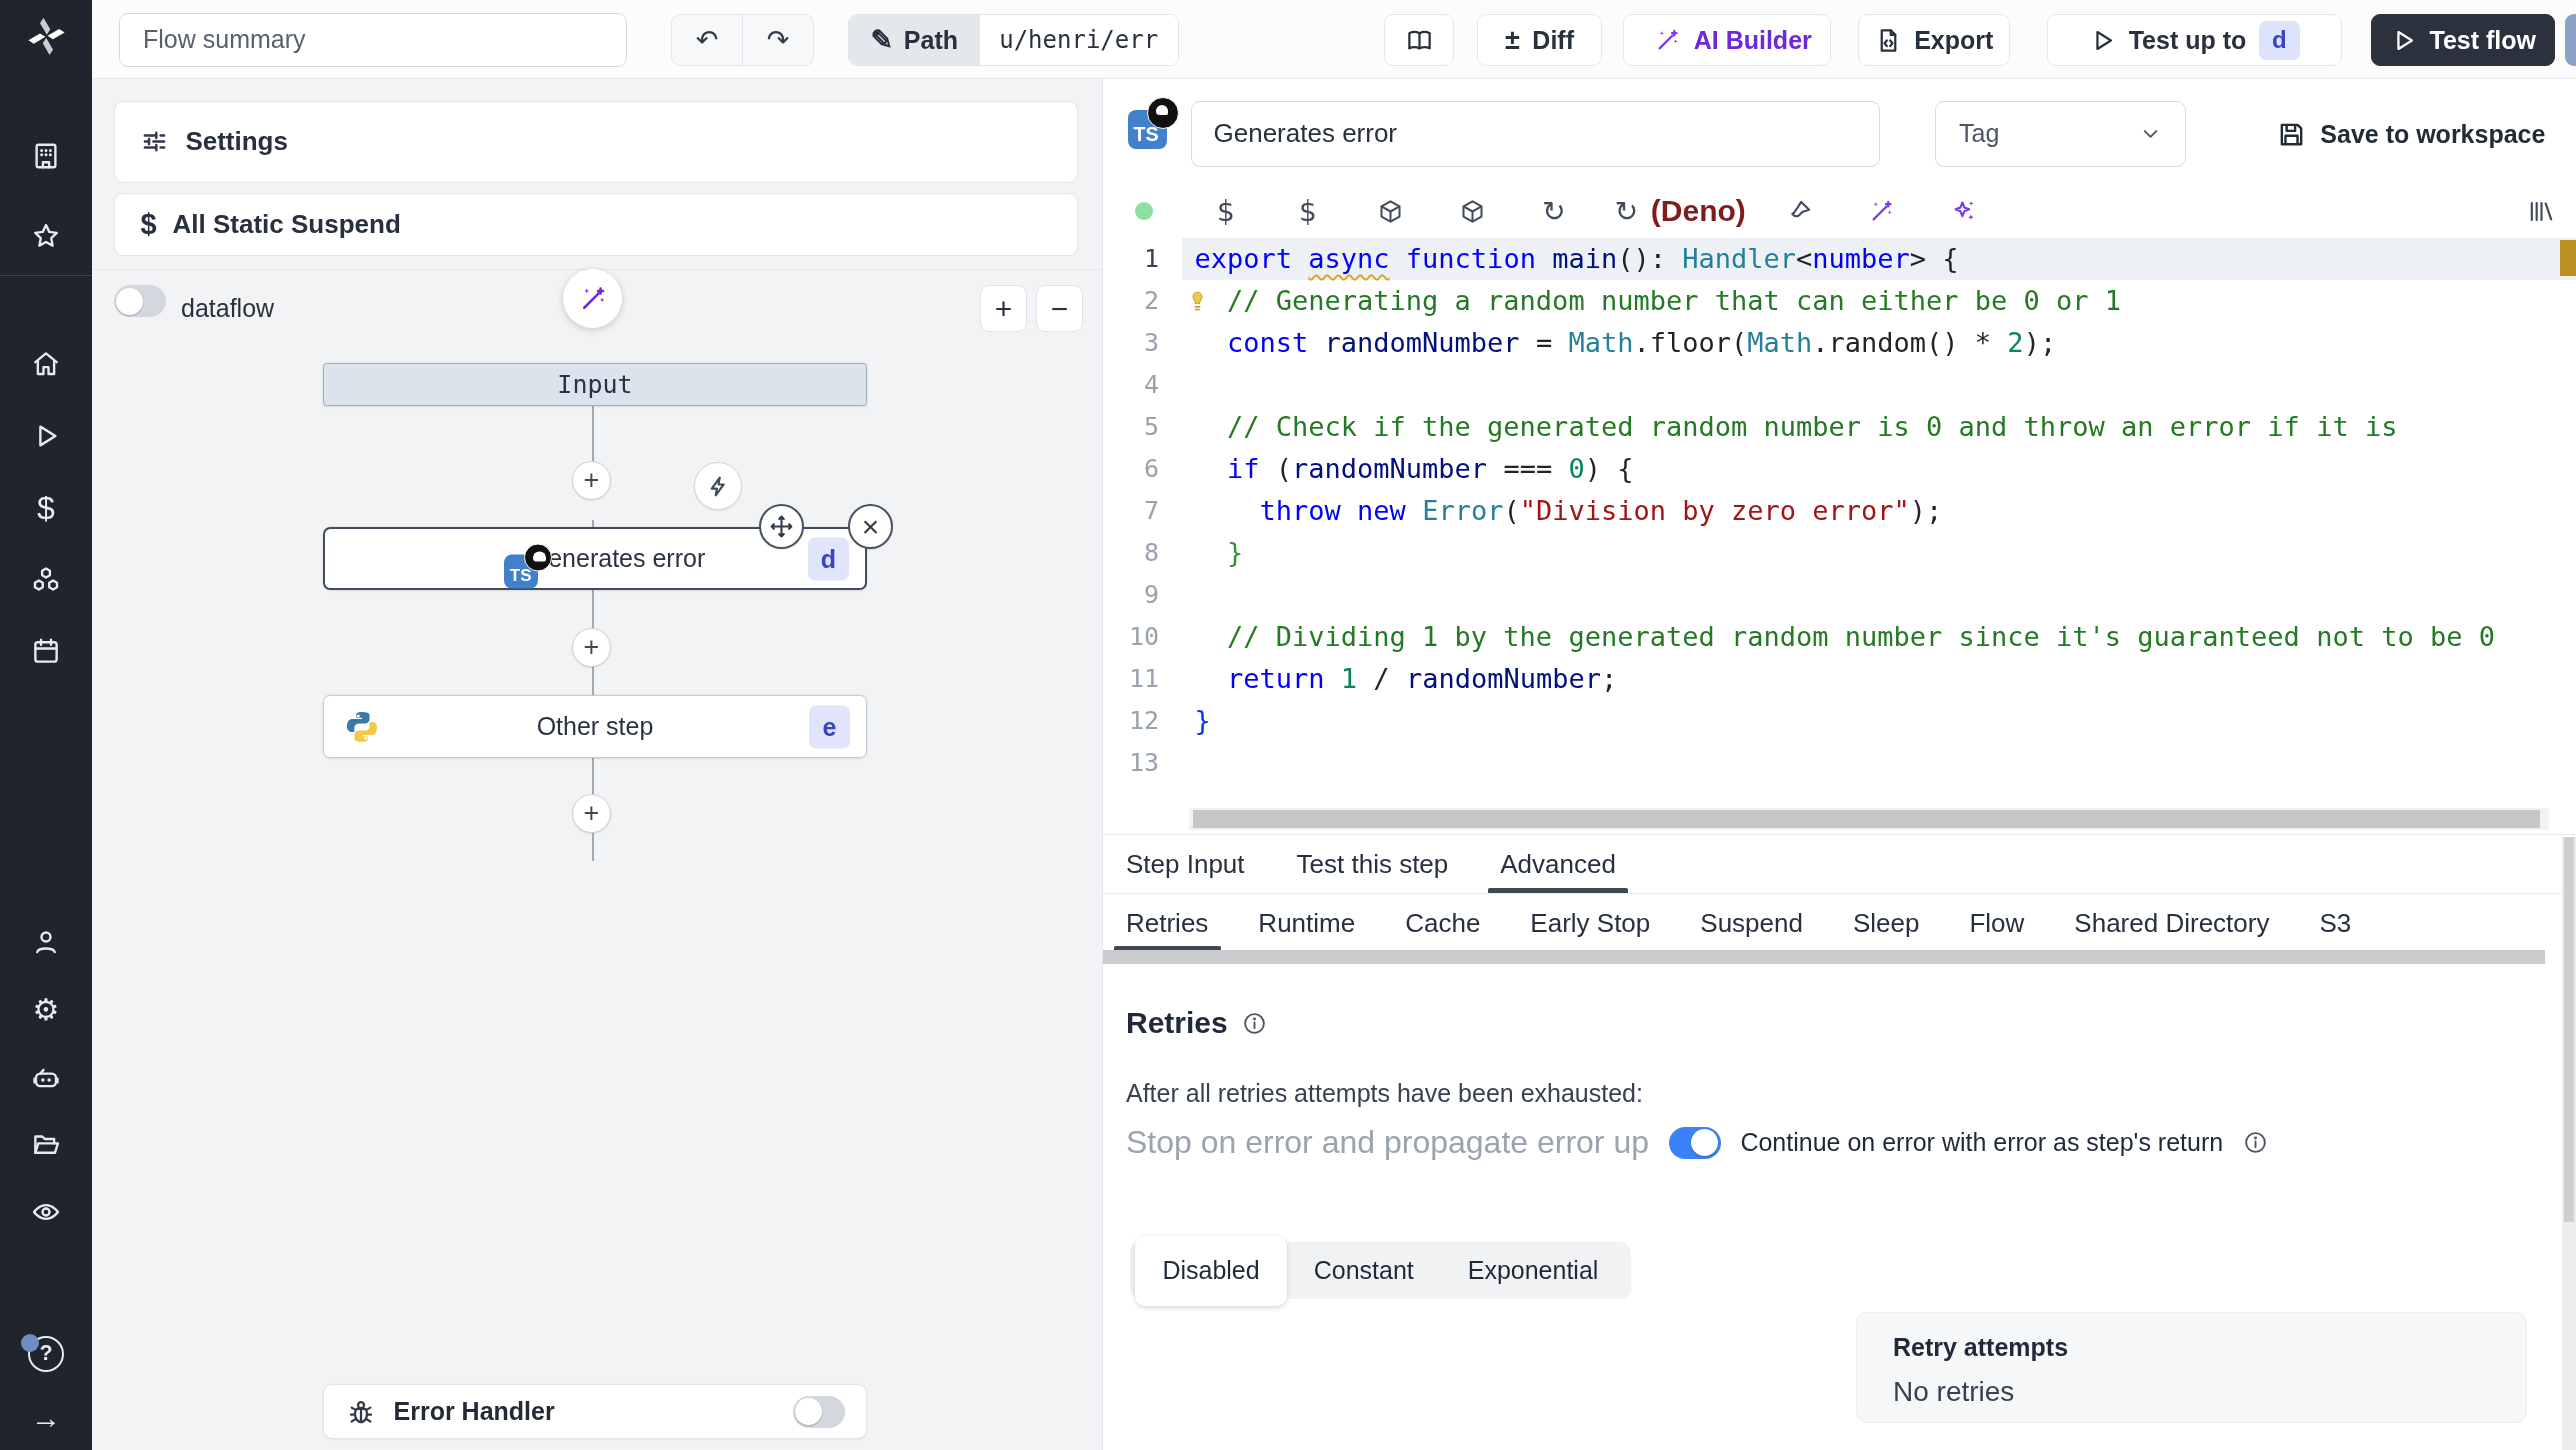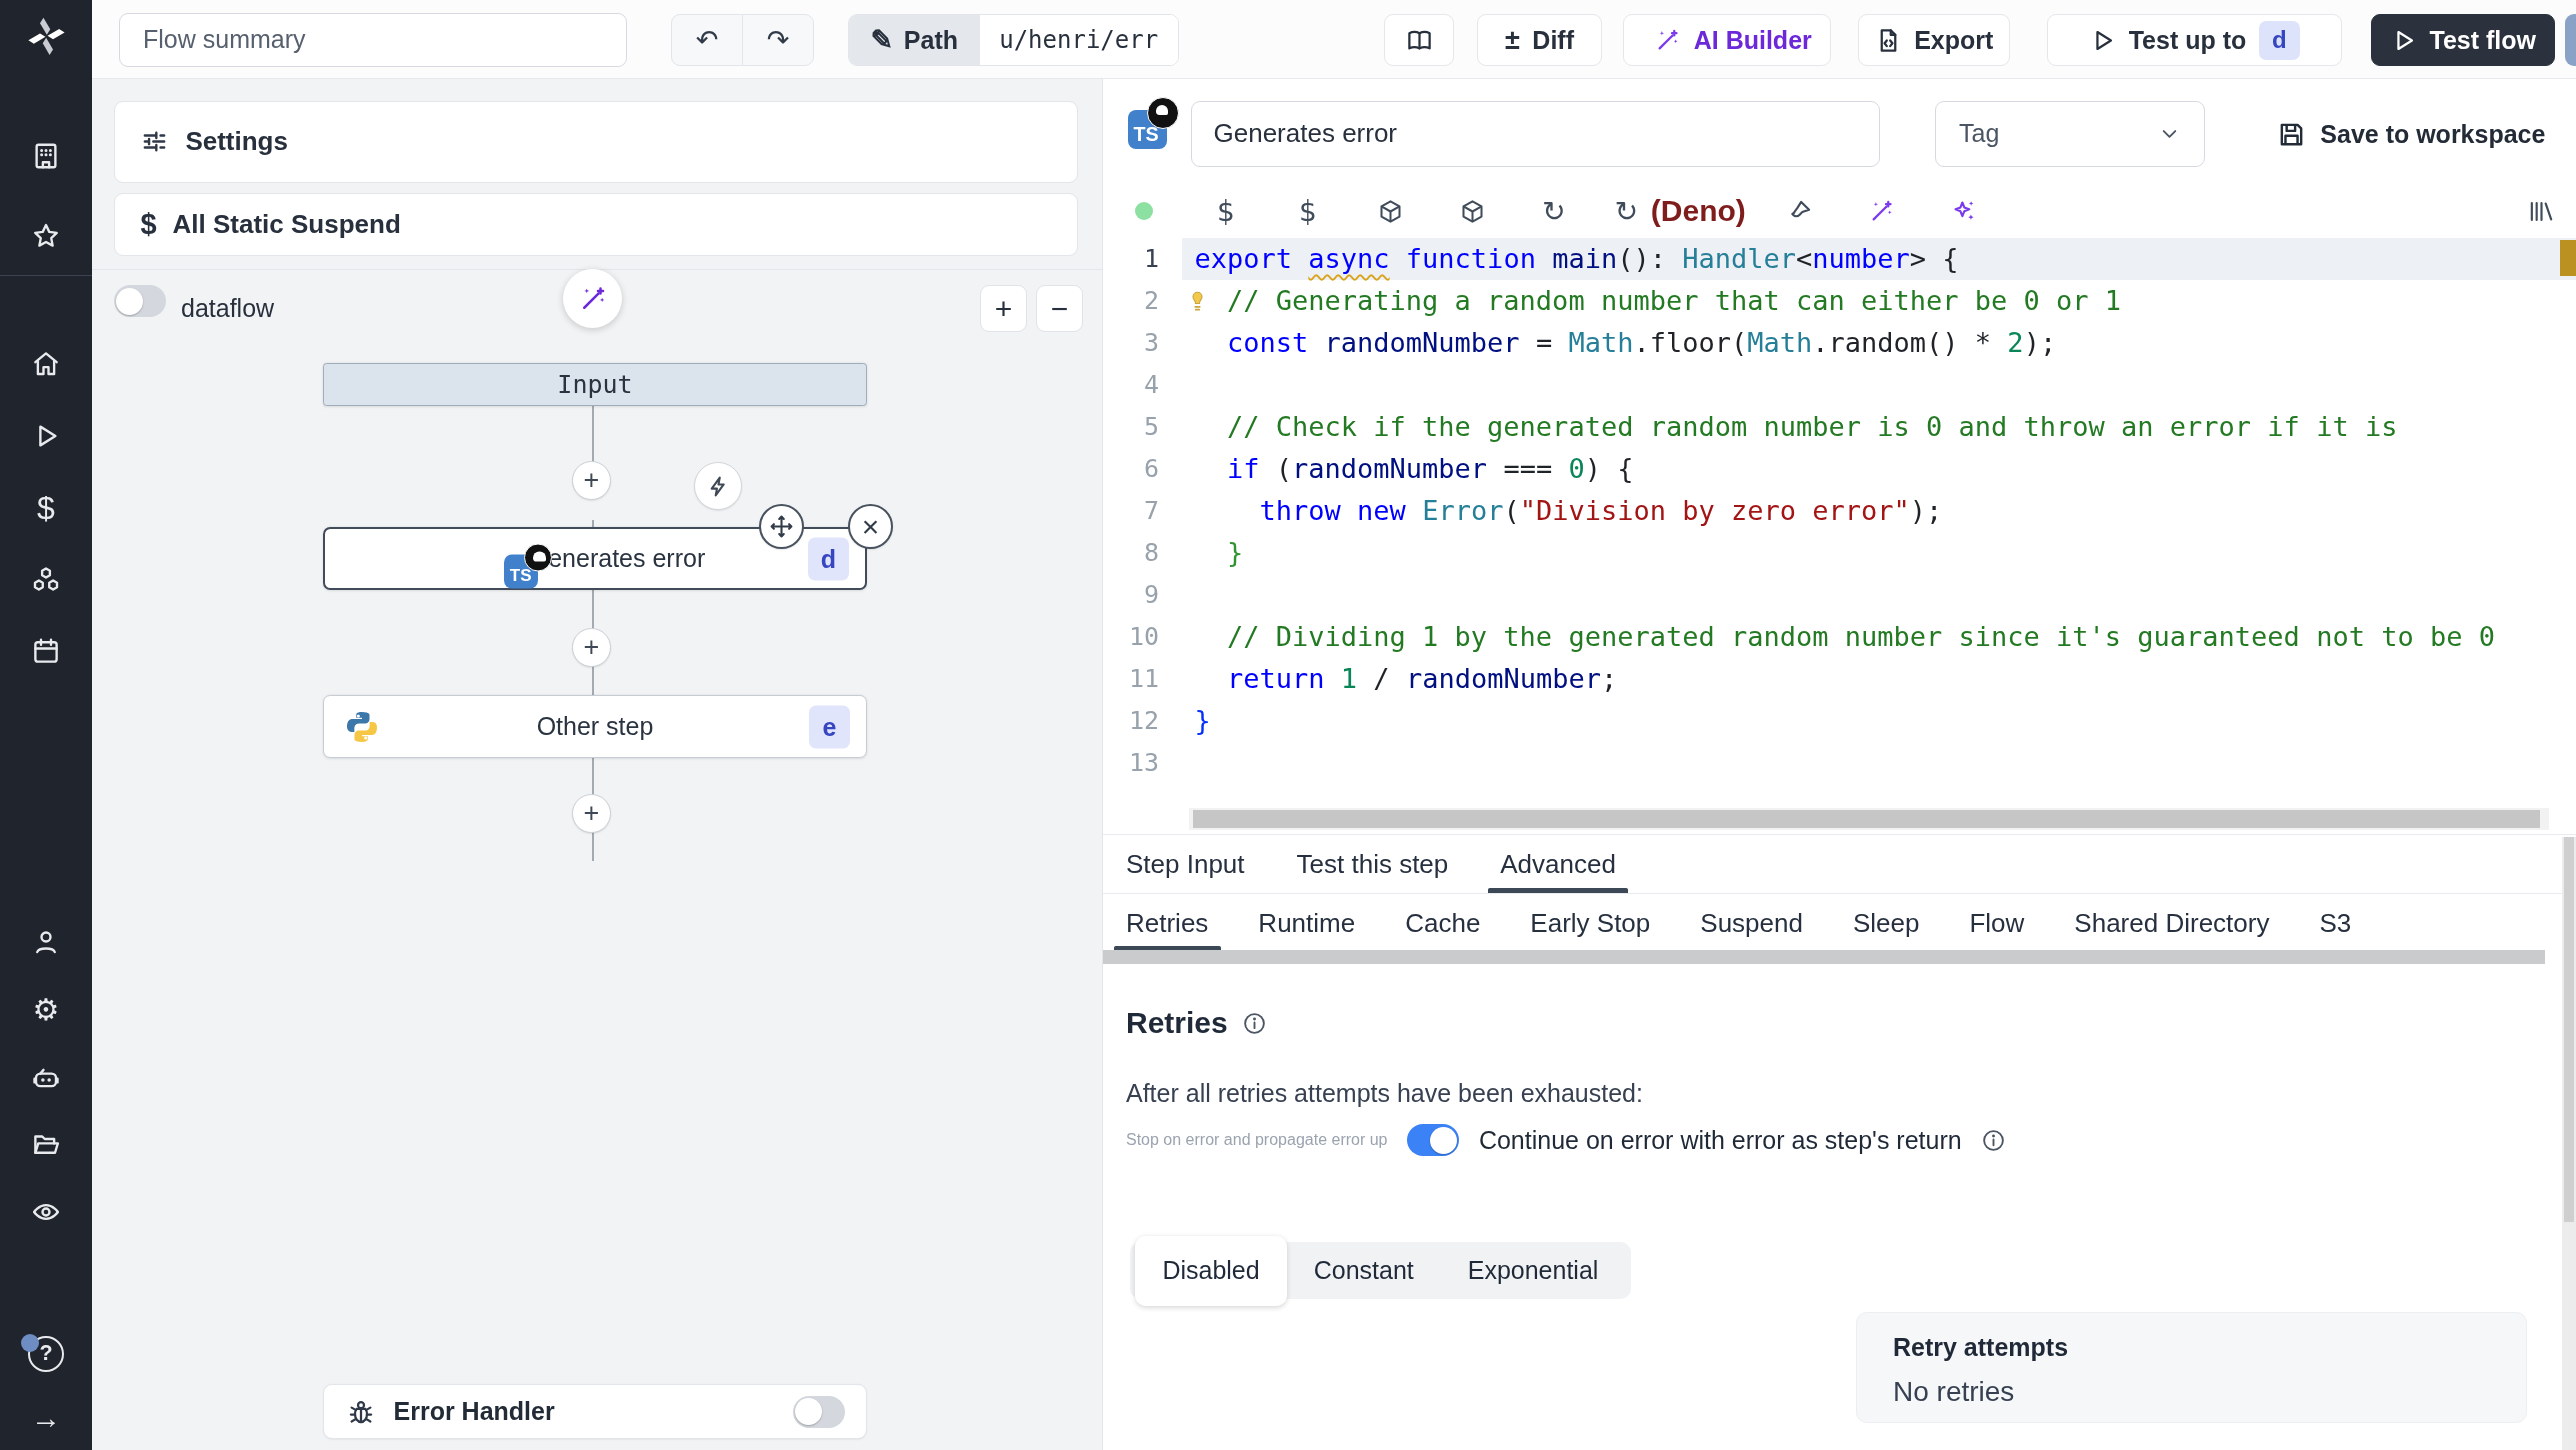--- a/index.html
+++ b/index.html
@@ -78,21 +78,21 @@
 
   
   #error-handler { position:absolute; left:231px; top:1305px; width:544px; height:55px; background:#fff; border:0.9px solid #e2e5e9; border-radius:9px; display:flex; align-items:center; gap:18px; padding:0 21.5px; box-shadow:0 0.9px 1.8px rgba(0,0,0,.06); }
   #error-handler svg { width:30px; height:30px; color:#2f3947; }
   #error-handler .lbl { font-size:25px; font-weight:bold; color:#222b36; flex:1; }
 
   
   #editor-panel { position:absolute; left:1102px; top:79px; width:1474px; height:1372px; background:#fff; border-left:0.9px solid #e3e6ea; }
   #step-name { position:absolute; left:88px; top:21.5px; width:689px; height:66px; border:0.9px solid #d6dae0; border-radius:9px; font-size:26px; color:#27303c; padding:0 21.5px; outline:none; background:#fff; font-family:"Liberation Sans",sans-serif; }
   #hdr-tsicon { position:absolute; left:25px; top:23px; }
-  #tag-select { position:absolute; left:832px; top:21.5px; width:270px; height:66px; border:0.9px solid #d6dae0; border-radius:9px; display:flex; align-items:center; justify-content:space-between; padding:0 23px; font-size:25px; color:#4b5563; }
+  #tag-select { position:absolute; left:832px; top:21.5px; width:251px; height:66px; border:0.9px solid #d6dae0; border-radius:9px; display:flex; align-items:center; justify-content:space-between; padding:0 23px; font-size:25px; color:#4b5563; }
   #save-btn { position:absolute; left:1174px; top:29px; height:52px; display:flex; align-items:center; gap:14.3px; font-size:25px; font-weight:bold; color:#222b36; }
   #save-btn svg { width:29px; height:29px; }
 
   #lang-toolbar { position:absolute; left:0; top:106px; width:1474px; height:52px; display:flex; align-items:center; gap:0; color:#414c5a; }
   .lt-item { width:82px; display:flex; align-items:center; justify-content:center; }
   .lt-item svg { width:27px; height:27px; }
   .lt-glyph { font-size:28px; font-family:"DejaVu Sans",sans-serif; }
   #status-dot { width:18px; height:18px; border-radius:50%; background:#8ce0a1; }
   #deno-label { font-size:30px; color:#7f1d1d; margin-left:-7.2px;font-weight:bold; }
   .purple { color:#7c3aed; }
@@ -125,21 +125,21 @@
   #subtab-scroll { position:absolute; left:0; top:871px; width:1442px; height:14.3px; background:#c9cbcd; }
   #v-scroll { position:absolute; right:0; top:758px; width:14.3px; height:614px; background:#ececec; }
   #v-scroll .thumb { position:absolute; left:1.8px; right:1.8px; top:0; height:385px; background:#cfcfcf; }
 
   
   #retries-title { position:absolute; left:23px; top:927px; display:flex; align-items:center; gap:14.3px; }
   #retries-title .t { font-size:30px; font-weight:bold; color:#1f2937; }
   .info-ic { width:25px; height:25px; color:#4b5563; }
   #exhausted { position:absolute; left:23px; top:1000px; font-size:25px; color:#374151; }
   #retry-toggle-row { position:absolute; left:23px; top:1045px; display:flex; align-items:center; gap:19.7px; }
-  #opt-stop { font-size:16px; color:#9aa3af; }
+  #opt-stop { font-size:32px; color:#9aa3af; }
   #opt-continue { font-size:25px; color:#1f2937; }
   #segmented { position:absolute; left:27px; top:1163px; height:57px; background:#f1f2f4; border-radius:10.7px; display:flex; align-items:center; padding:0 5.4px; }
   .seg { height:57px; display:flex; align-items:center; padding:0 27px; font-size:25px; color:#1f2937; border-radius:10.7px; }
   .seg.active { background:#fff; height:70px; box-shadow:0 1.8px 5.4px rgba(0,0,0,.15); }
   #retry-card { position:absolute; left:753px; top:1233px; width:671px; height:111px; background:#f6f7f9; border:0.9px solid #eceef1; border-radius:10.7px; padding:19.7px 36px; }
   #retry-card .l1 { font-size:25px; font-weight:bold; color:#1f2937; }
   #retry-card .l2 { font-size:28px; color:#374151; margin-top:14.3px; }
 
   
   #logo { position:absolute; left:0; top:7.2px; width:92px; height:61px; display:flex; align-items:center; justify-content:center; }

